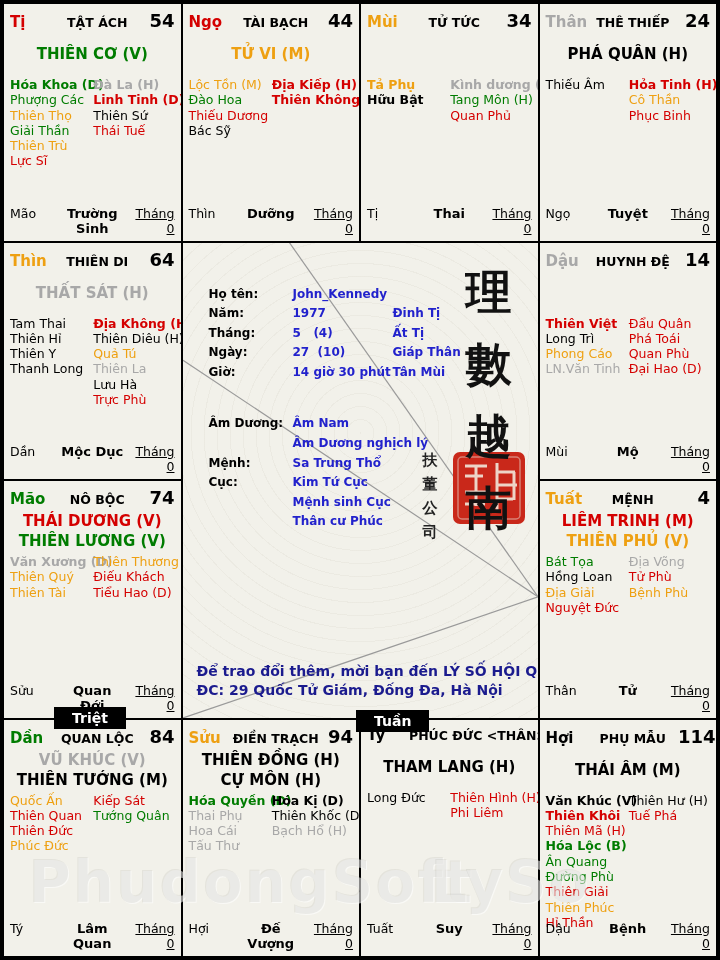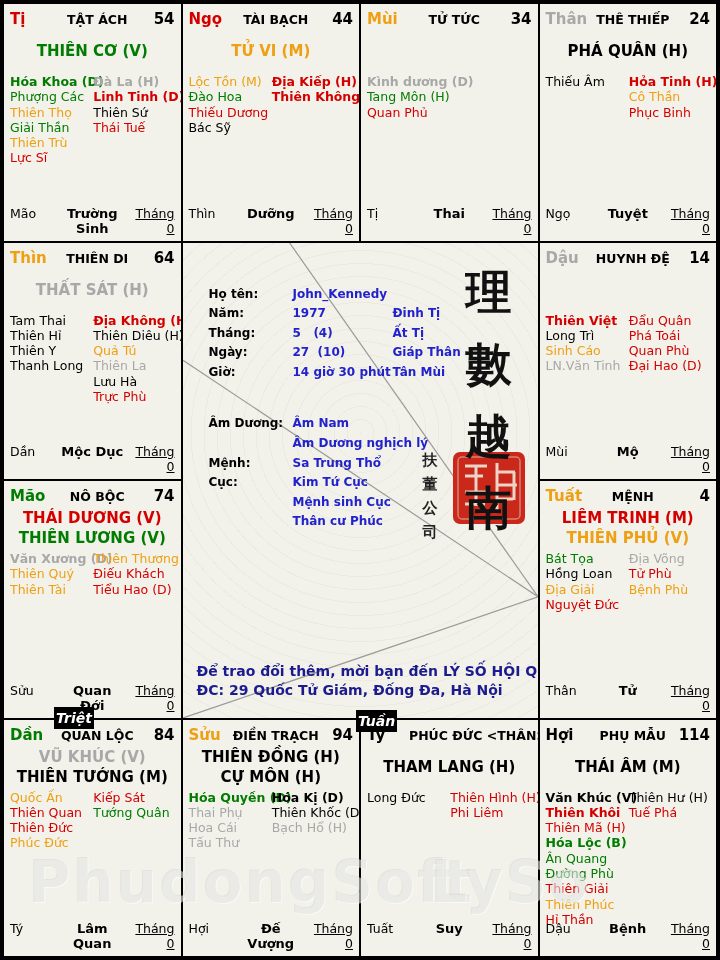--- a/index.html
+++ b/index.html
@@ -23,21 +23,21 @@
   .cell{
     position:relative;background:#f2f1ea;
     overflow:hidden;
   }
   .cell-head{
     display:flex;align-items:baseline;
     padding:6px 6px 0 6px;
   }
   .branch{font-weight:bold;font-size:15px;width:42px;flex:none;}
   .title{flex:1;text-align:center;font-weight:bold;font-size:12.5px;color:#000;white-space:nowrap;}
-  .num{width:32px;flex:none;text-align:right;font-weight:bold;font-size:15px;color:#000;}
+  .num{width:32px;flex:none;text-align:right;font-weight:bold;font-size:18px;color:#000;}
   .mains{
     height:46px;display:flex;flex-direction:column;justify-content:center;
     text-align:center;font-weight:bold;font-size:15px;line-height:20px;
   }
   .stars{display:flex;padding:0 4px 0 6px;}
   .col{flex:1;min-width:0;}
   .star{font-size:12.5px;line-height:15.3px;white-space:nowrap;}
   .star.b{font-weight:bold;}
   .cell-foot{
     position:absolute;left:6px;right:6px;bottom:5px;
@@ -83,21 +83,21 @@
     display:flex;flex-direction:column;align-items:center;
     font-family:"DejaVu Serif","Liberation Serif",serif;
     font-size:15px;line-height:24px;color:#222;font-weight:bold;
   }
   #seal{position:absolute;top:208px;right:12px;z-index:1;}
 
   
   .badge{
     position:absolute;z-index:6;background:#000;color:#fff;
     font-weight:bold;font-size:14px;line-height:22px;
-    padding:0 2px;text-align:center;font-style:italic;
+    padding:0 18px;text-align:center;
   }
   #badge-triet{left:54px;top:707px;}
   #badge-tuan{left:320px;top:710px;margin-left:36px;}
 
   
   .wm{
     position:absolute;z-index:5;pointer-events:none;
     font-size:58px;font-weight:bold;letter-spacing:2px;
     color:rgba(110,110,100,0.10);
     text-shadow:1px 1px 0 rgba(255,255,255,0.55);
@@ -261,20 +261,24 @@
     </div>
   </div>
       <div class="cell" style="grid-area: 1 / 3;">
     <div class="cell-head">
       <span class="branch c-orange">Mùi</span>
       <span class="title">TỬ TỨC</span>
       <span class="num">34</span>
     </div>
     <div class="mains"></div>
     <div class="stars">
+      <div class="col col-left">
+            <div class="star c-orange b">Tả Phụ</div>
+            <div class="star c-black b">Hữu Bật</div>
+          </div>
       <div class="col col-right">
             <div class="star c-gray b">Kình dương (D)</div>
             <div class="star c-green">Tang Môn (H)</div>
             <div class="star c-red">Quan Phủ</div>
           </div>
     </div>
     <div class="cell-foot">
       <span class="bl">Tị</span>
       <span class="bc">Thai</span>
       <span class="br2">Tháng 0</span>
@@ -340,21 +344,21 @@
     <div class="cell-head">
       <span class="branch c-gray">Dậu</span>
       <span class="title">HUYNH ĐỆ</span>
       <span class="num">14</span>
     </div>
     <div class="mains"></div>
     <div class="stars">
       <div class="col col-left">
             <div class="star c-red b">Thiên Việt</div>
             <div class="star c-black">Long Trì</div>
-            <div class="star c-orange">Sinh Cáo</div>
+            <div class="star c-orange">Phong Cáo</div>
             <div class="star c-gray">LN.Văn Tinh</div>
           </div>
       <div class="col col-right">
             <div class="star c-red">Đẩu Quân</div>
             <div class="star c-red">Phá Toái</div>
             <div class="star c-red">Quan Phù</div>
             <div class="star c-red">Đại Hao (D)</div>
           </div>
     </div>
     <div class="cell-foot">

